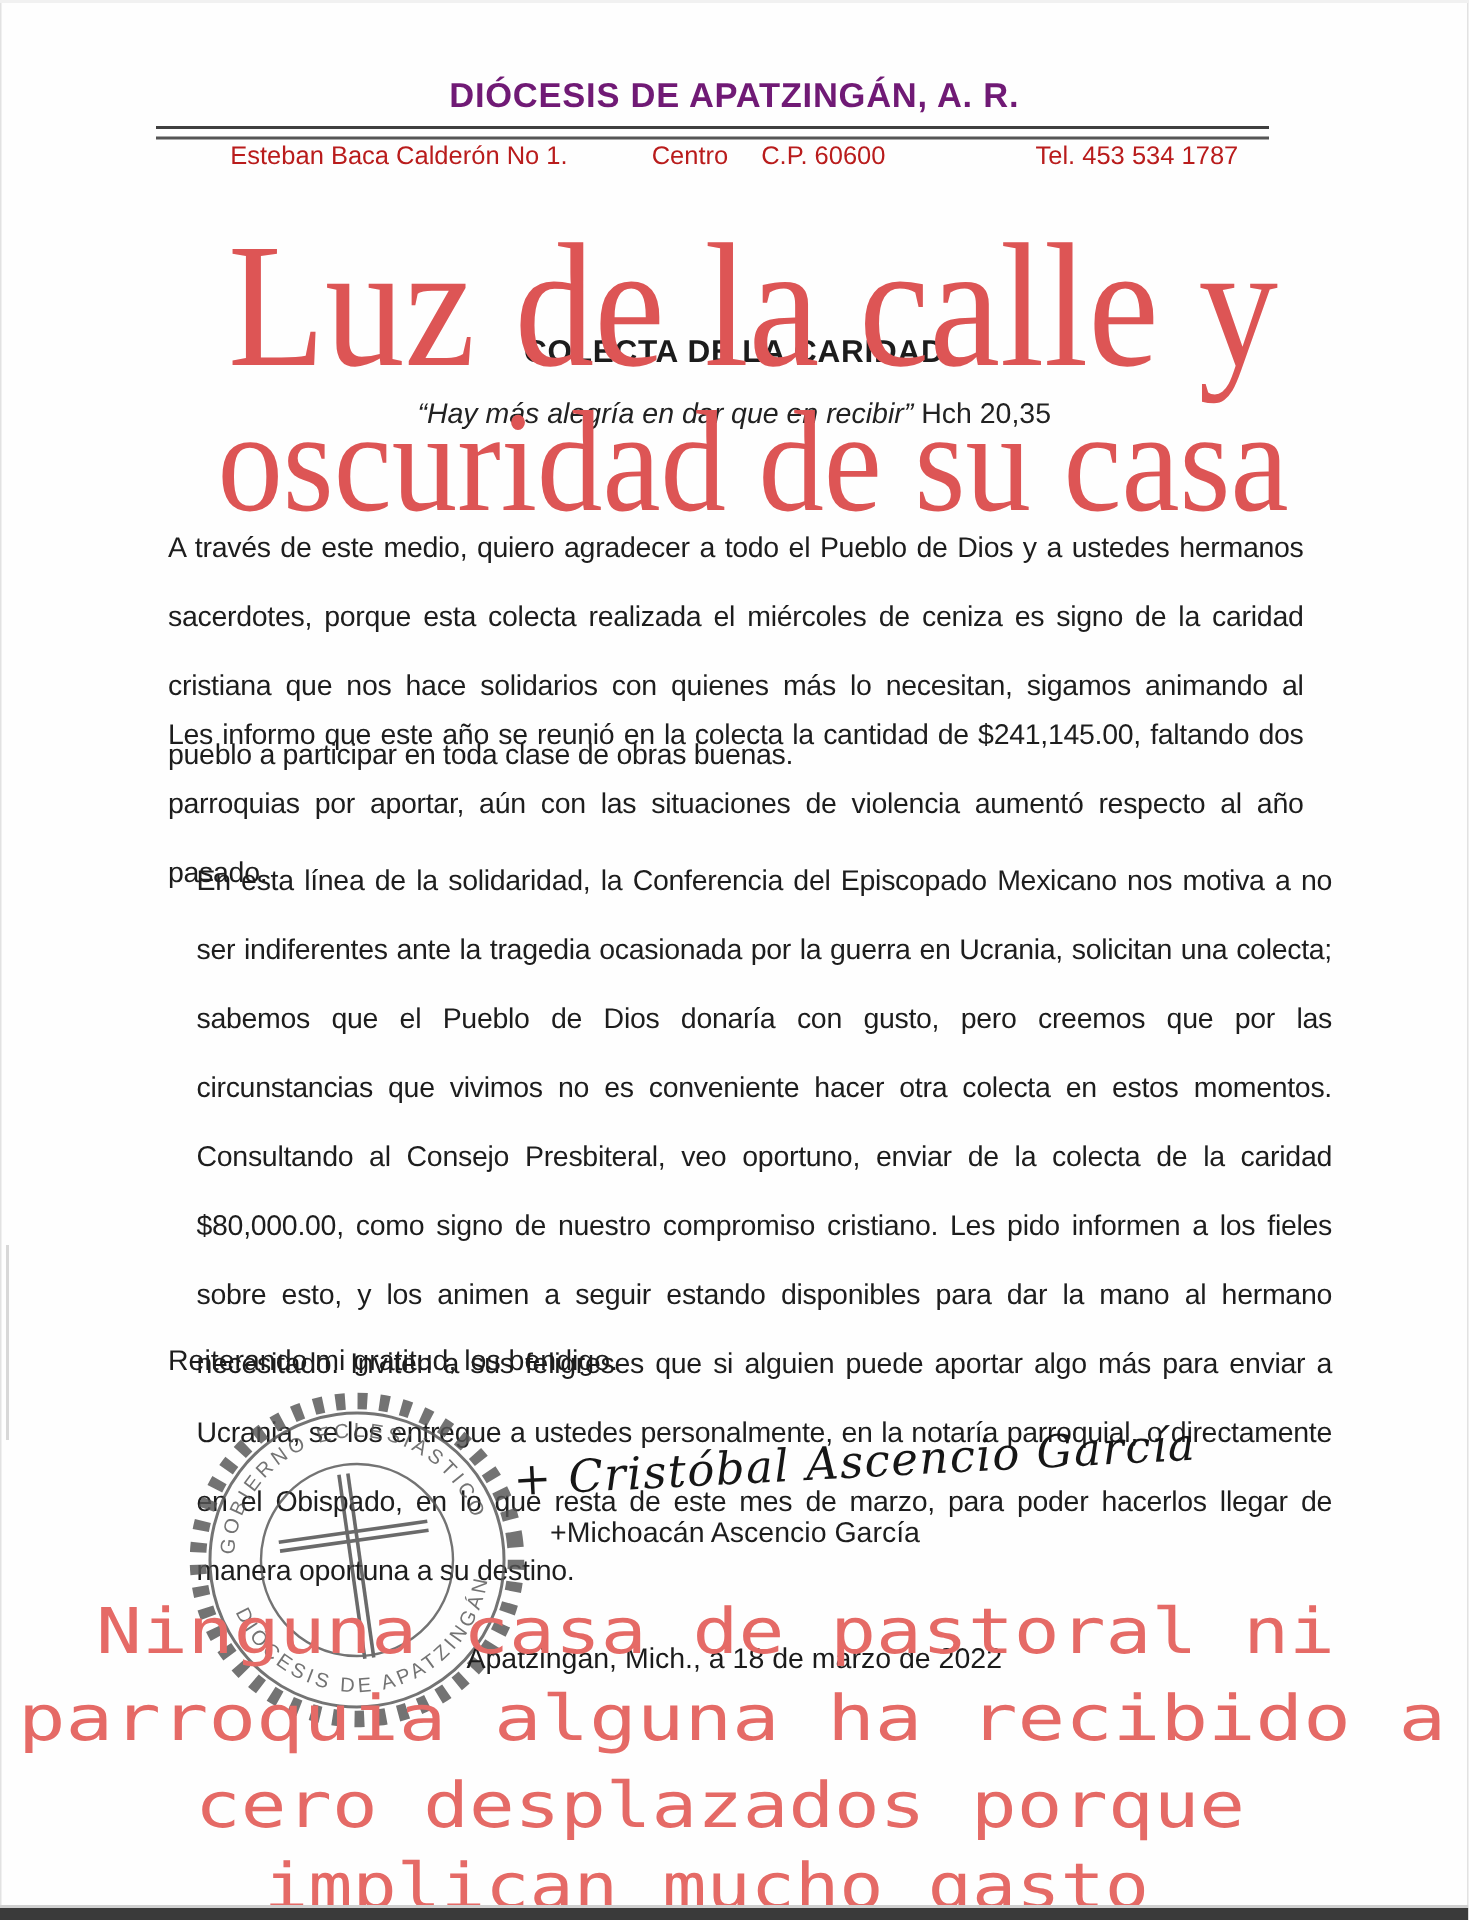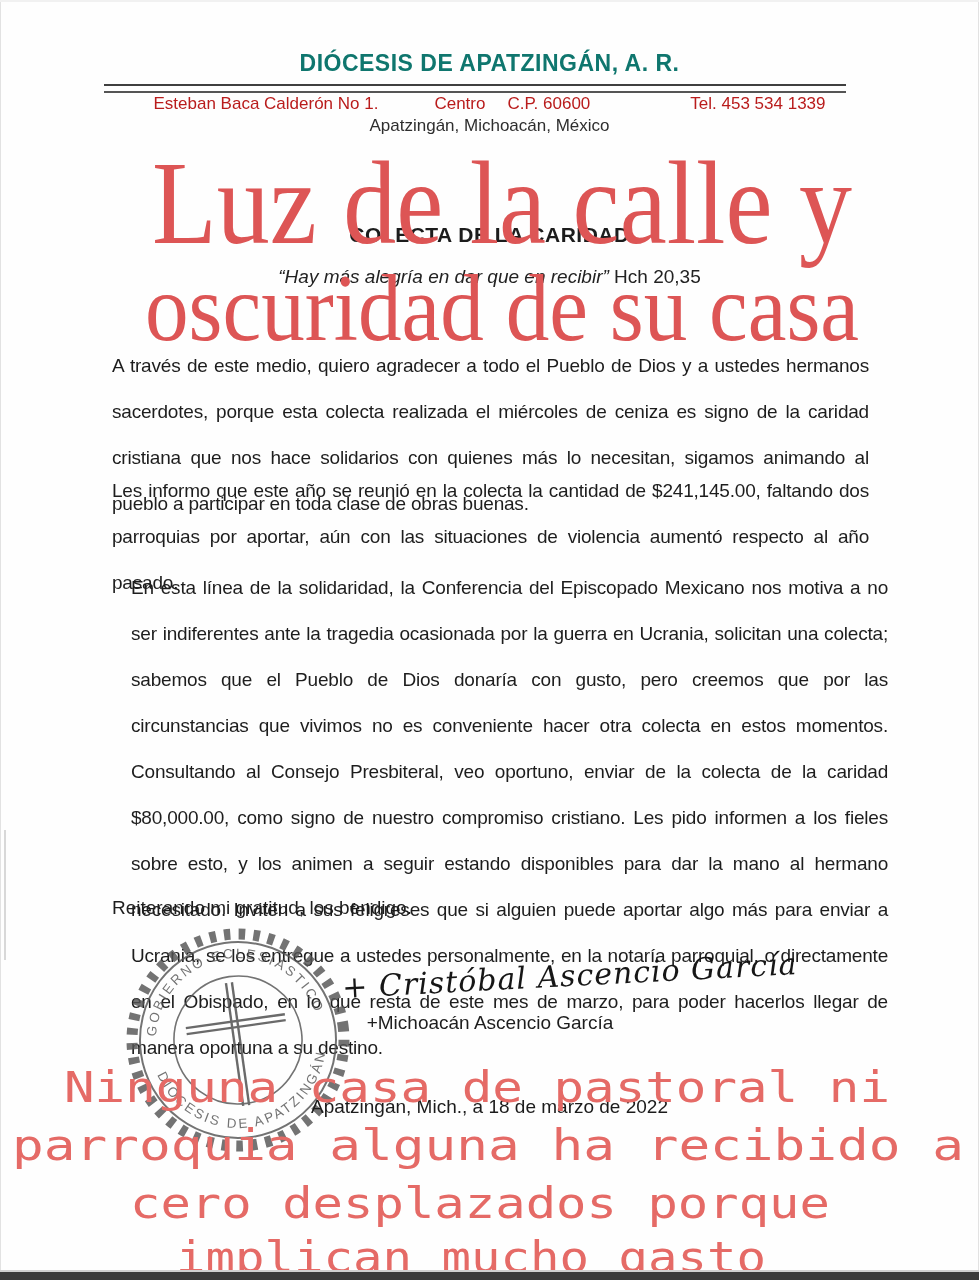--- a/index.html
+++ b/index.html
@@ -19,21 +19,21 @@
     box-shadow:inset 0 0 0 1px #e2e2e2;
   }
   
   .edge-left{position:absolute;left:4px;top:830px;width:2px;height:130px;background:#d8d8d8;}
   .edge-top{position:absolute;left:0;top:0;width:100%;height:2px;background:#f1f1f1;}
 
   
   .org-title{
     position:absolute;top:50px;left:0;width:100%;
     text-align:center;font-size:23px;font-weight:bold;
-    letter-spacing:.5px;color:#0f766e;
+    letter-spacing:.5px;color:#701a75;
   }
   .header-rule{
     position:absolute;top:84px;left:104px;width:742px;height:5px;
     border-top:2px solid #3f3f3f;border-bottom:2px solid #555;
   }
   .address-row{
     position:absolute;top:94px;left:0;width:100%;
     display:flex;justify-content:center;align-items:flex-end;
     font-size:17px;color:#b91c1c;
   }
@@ -95,23 +95,22 @@
 
   <div class="edge-top"></div>
   <div class="edge-left"></div>
 
   <div class="org-title">DIÓCESIS DE APATZINGÁN, A. R.</div>
   <div class="header-rule"></div>
   <div class="address-row">
     <span class="a0">Esteban Baca Calderón No 1.</span>
     <span class="a1">Centro</span>
     <span class="a2">C.P. 60600</span>
-    <span class="a3">Tel. 453 534 1339</span>
+    <span class="a3">Tel. 453 534 1787</span>
   </div>
-  <div class="city-row">Apatzingán, Michoacán, México</div>
 
   <div class="main-title">COLECTA DE LA CARIDAD</div>
   <div class="quote-line">
     <span class="q-italic">“Hay más alegría en dar que en recibir”</span><span> Hch 20,35</span>
   </div>
 
   <div class="para p1">A través de este medio, quiero agradecer a todo el Pueblo de Dios y a ustedes hermanos sacerdotes, porque esta colecta realizada el miércoles de ceniza es signo de la caridad cristiana que nos hace solidarios con quienes más lo necesitan, sigamos animando al pueblo a participar en toda clase de obras buenas.</div>
   <div class="para p2">Les informo que este año se reunió en la colecta la cantidad de $241,145.00, faltando dos parroquias por aportar, aún con las situaciones de violencia aumentó respecto al año pasado.</div>
   <div class="para p3">En esta línea de la solidaridad, la Conferencia del Episcopado Mexicano nos motiva a no ser indiferentes ante la tragedia ocasionada por la guerra en Ucrania, solicitan una colecta; sabemos que el Pueblo de Dios donaría con gusto, pero creemos que por las circunstancias que vivimos no es conveniente hacer otra colecta en estos momentos. Consultando al Consejo Presbiteral, veo oportuno, enviar de la colecta de la caridad $80,000.00, como signo de nuestro compromiso cristiano. Les pido informen a los fieles sobre esto, y los animen a seguir estando disponibles para dar la mano al hermano necesitado. Inviten a sus feligreses que si alguien puede aportar algo más para enviar a Ucrania, se los entregue a ustedes personalmente, en la notaría parroquial, o directamente en el Obispado, en lo que resta de este mes de marzo, para poder hacerlos llegar de manera oportuna a su destino.</div>
   <div class="closing">Reiterando mi gratitud, los bendigo.</div>

